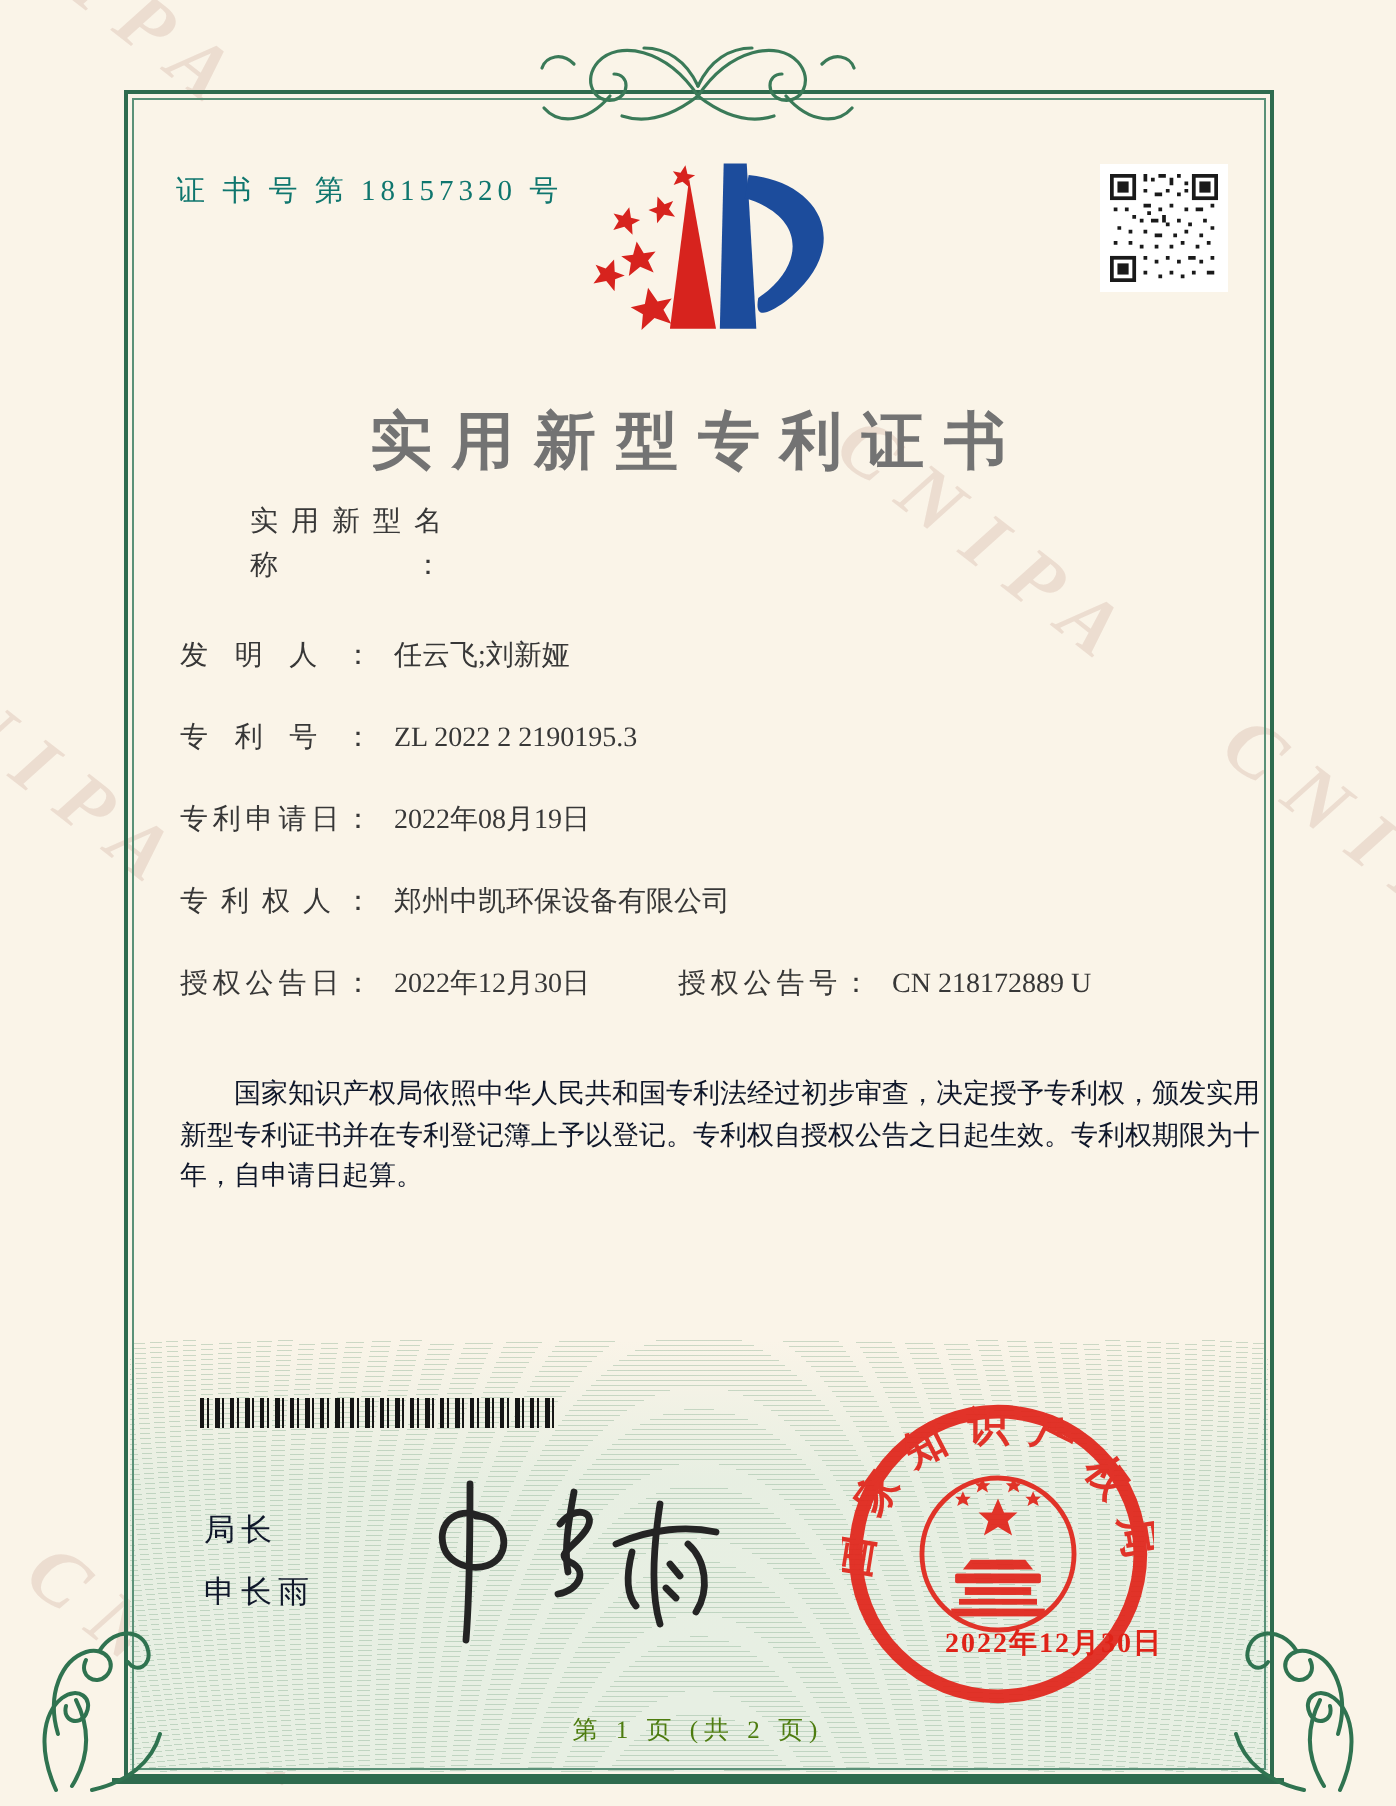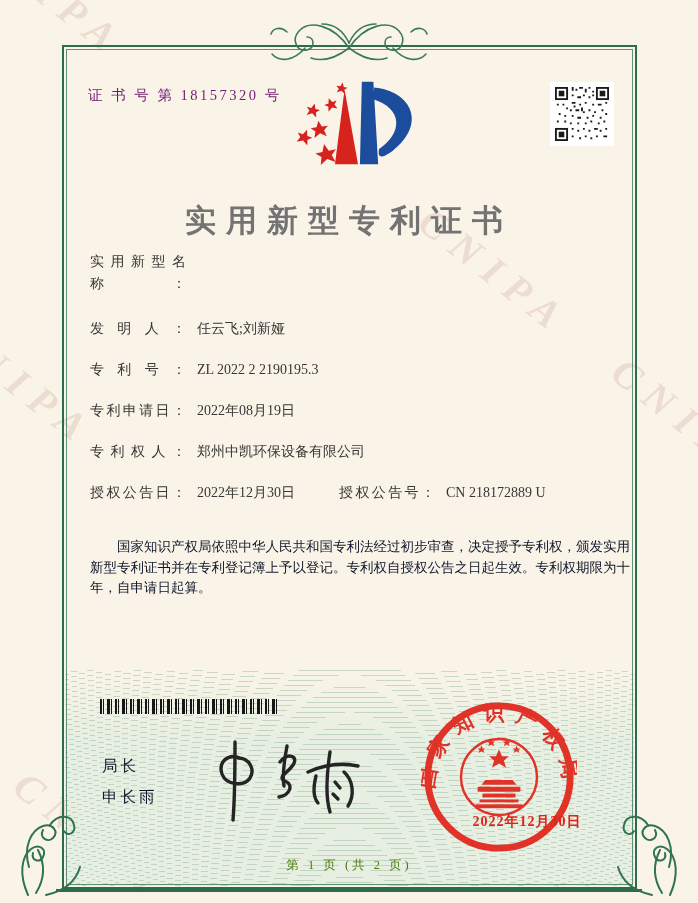--- a/index.html
+++ b/index.html
@@ -25,35 +25,35 @@
   .corner-orn.left{left:14px;}
   .corner-orn.right{right:14px;transform:scaleX(-1);}
   
   .guilloche{
     position:absolute;left:65px;right:64px;top:670px;bottom:17px;
     background:
       repeating-radial-gradient(140% 130% at 50% 255%,rgba(110,158,124,0.33) 0 1px,rgba(0,0,0,0) 1px 7px),
       linear-gradient(180deg,rgba(231,240,228,0) 0,rgba(228,238,225,0.85) 70px,#e7efe3 160px);
   }
   
-  .cert-no{position:absolute;left:88px;top:86px;font-size:14.5px;letter-spacing:2.5px;color:#701a75;}
+  .cert-no{position:absolute;left:88px;top:86px;font-size:14.5px;letter-spacing:2.5px;color:#0f766e;}
   .logo{position:absolute;left:281px;top:76px;width:154px;height:96px;}
   .qr{position:absolute;left:550px;top:82px;width:64px;height:64px;background:#fff;padding:5px;box-sizing:border-box;}
   .qr svg{width:100%;height:100%;display:block;}
   .title{
     position:absolute;left:0;right:0;top:179px;text-align:center;
     font-size:31px;font-weight:700;letter-spacing:10px;color:#737373;
   }
   
   .fields{position:absolute;left:90px;right:64px;top:251px;}
   .frow{display:flex;align-items:flex-start;line-height:22px;margin-bottom:19px;font-size:14px;color:#373737;}
   .flabel{width:96px;flex:none;text-align:justify;text-align-last:justify;}
   .fval{margin-left:11px;}
   .fval.addr{width:372px;}
-  .frow.r-name{margin-bottom:23px;}
+  .frow.r-name{margin-bottom:23px;margin-left:35px;}
   .frow.r-addr{margin-bottom:1px;}
   .glabel2{width:96px;flex:none;text-align:justify;text-align-last:justify;margin-left:44px;}
   
   .paras{position:absolute;left:90px;right:66px;top:537px;font-size:13.5px;line-height:20.5px;color:#0f172a;}
   .paras p{margin:0 0 10px;text-indent:2em;}
   
   .barcode{
     position:absolute;left:100px;top:699px;width:178px;height:15px;
     background:repeating-linear-gradient(90deg,#161616 0 2px,transparent 2px 3.5px,#161616 3.5px 4.5px,transparent 4.5px 7.5px,#161616 7.5px 10px,transparent 10px 11px,#161616 11px 12px,transparent 12px 15px);
   }

